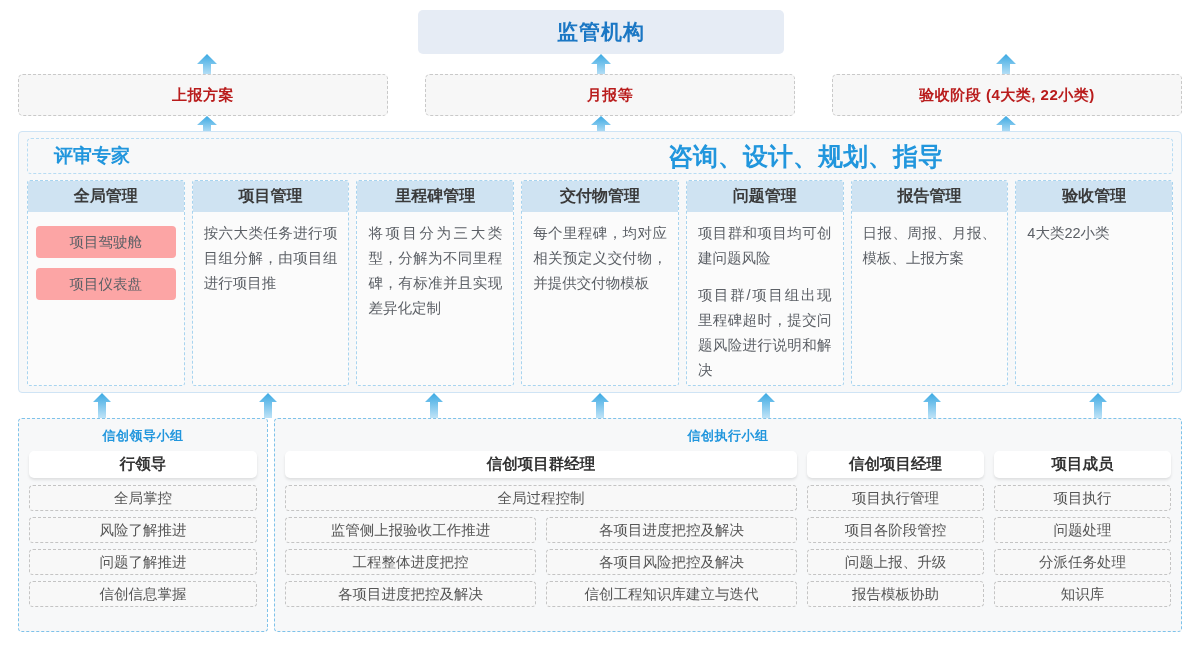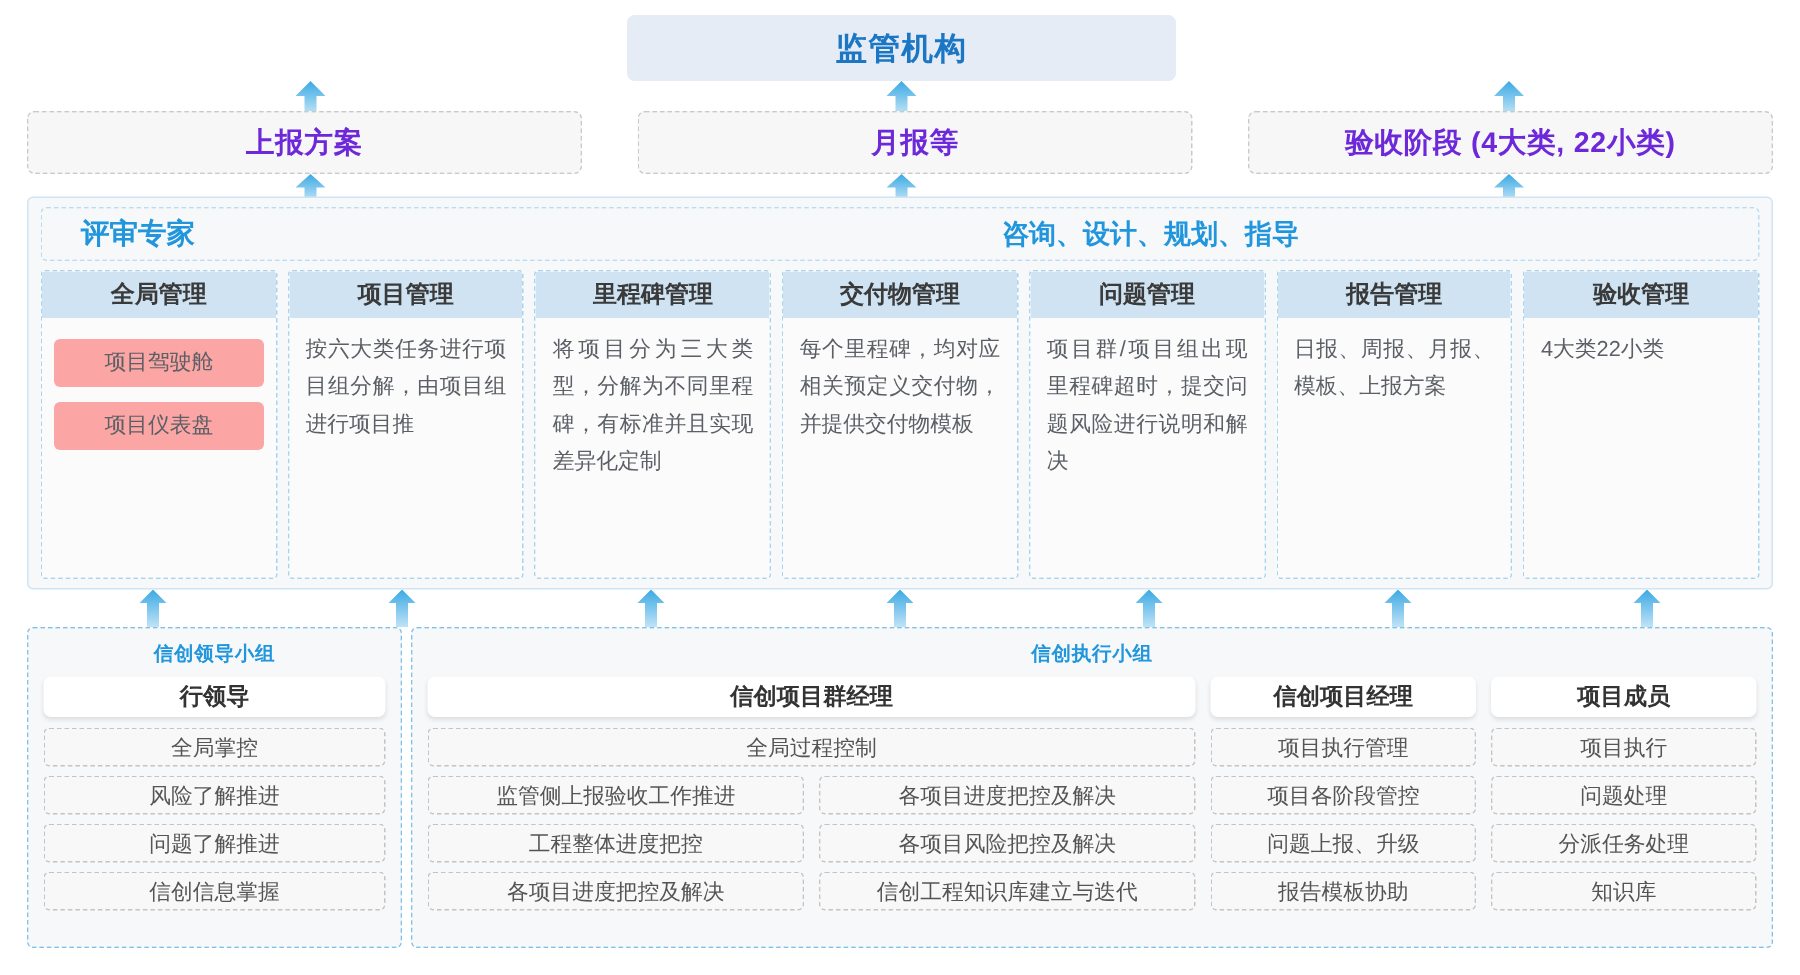--- a/index.html
+++ b/index.html
@@ -56,23 +56,23 @@
     display: flex;
     justify-content: space-between;
   }
   .deliver-box {
     background: #f7f7f7;
     border: 1px dashed #c9c9c9;
     border-radius: 5px;
     display: flex;
     align-items: center;
     justify-content: center;
-    font-size: 19px;
+    font-size: 15px;
     font-weight: bold;
-    color: #6d28d9;
+    color: #b91c1c;
     letter-spacing: .5px;
     box-sizing: border-box;
   }
   .deliver-box.b1 { width: 370px; }
   .deliver-box.b2 { width: 370px; }
   .deliver-box.b3 { width: 350px; }
 
   
   .arrow-abs { position: absolute; }
 
@@ -103,21 +103,21 @@
     left: 26px;
     top: 50%;
     transform: translateY(-50%);
     font-size: 19px;
   }
   .expert-head .lbl-mid {
     position: absolute;
     left: 640px;
     top: 50%;
     transform: translateY(-50%);
-    font-size: 18px;
+    font-size: 25px;
     white-space: nowrap;
   }
 
   .col-row {
     position: absolute;
     left: 8px;
     top: 48px;
     right: 8px;
     bottom: 6px;
     display: flex;
@@ -345,20 +345,21 @@
       <div class="col">
         <div class="col-head">交付物管理</div>
         <div class="col-body">
           <p>每个里程碑，均对应相关预定义交付物，并提供交付物模板</p>
         </div>
       </div>
 
       <div class="col">
         <div class="col-head">问题管理</div>
         <div class="col-body">
+          <p>项目群和项目均可创建问题风险</p>
           <p>项目群/项目组出现里程碑超时，提交问题风险进行说明和解决</p>
         </div>
       </div>
 
       <div class="col">
         <div class="col-head">报告管理</div>
         <div class="col-body">
           <p>日报、周报、月报、模板、上报方案</p>
         </div>
       </div>

